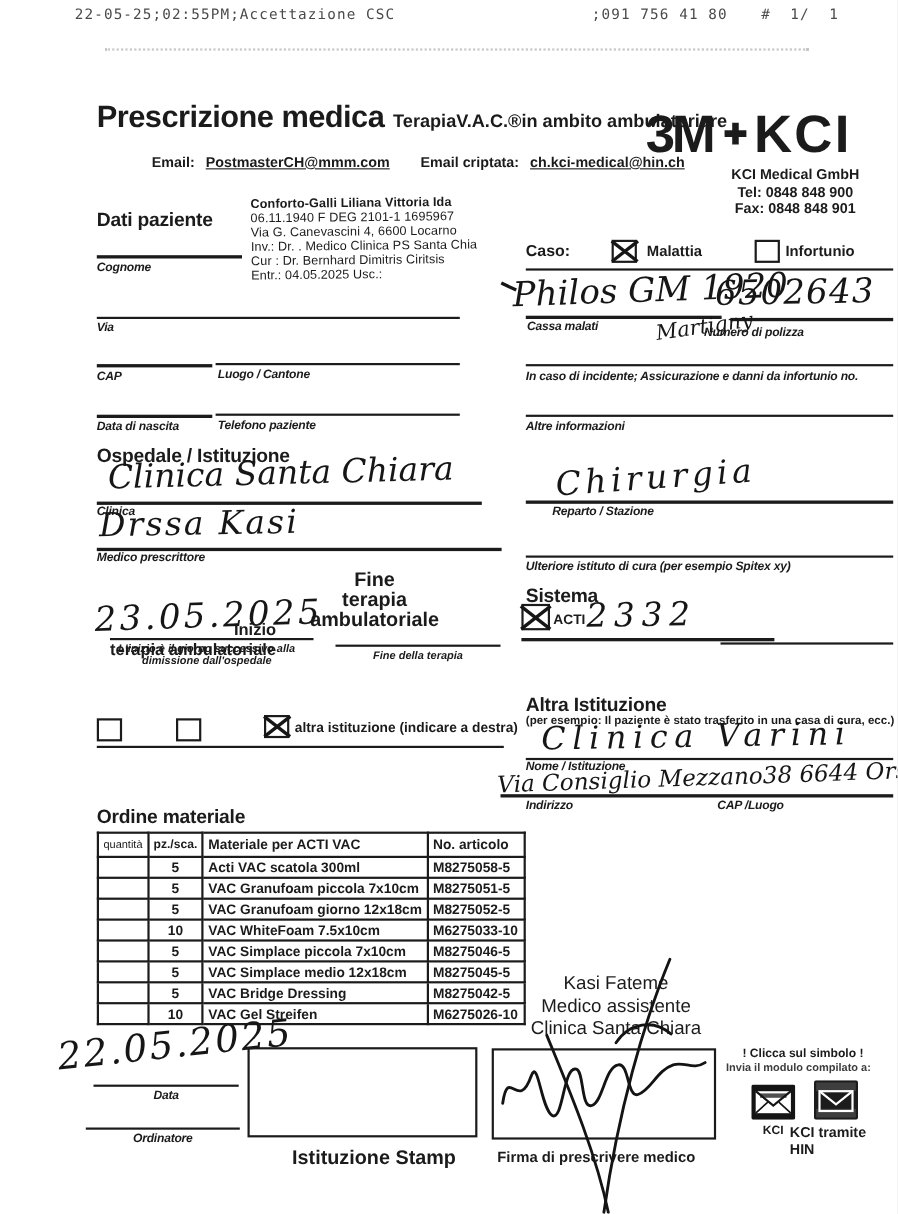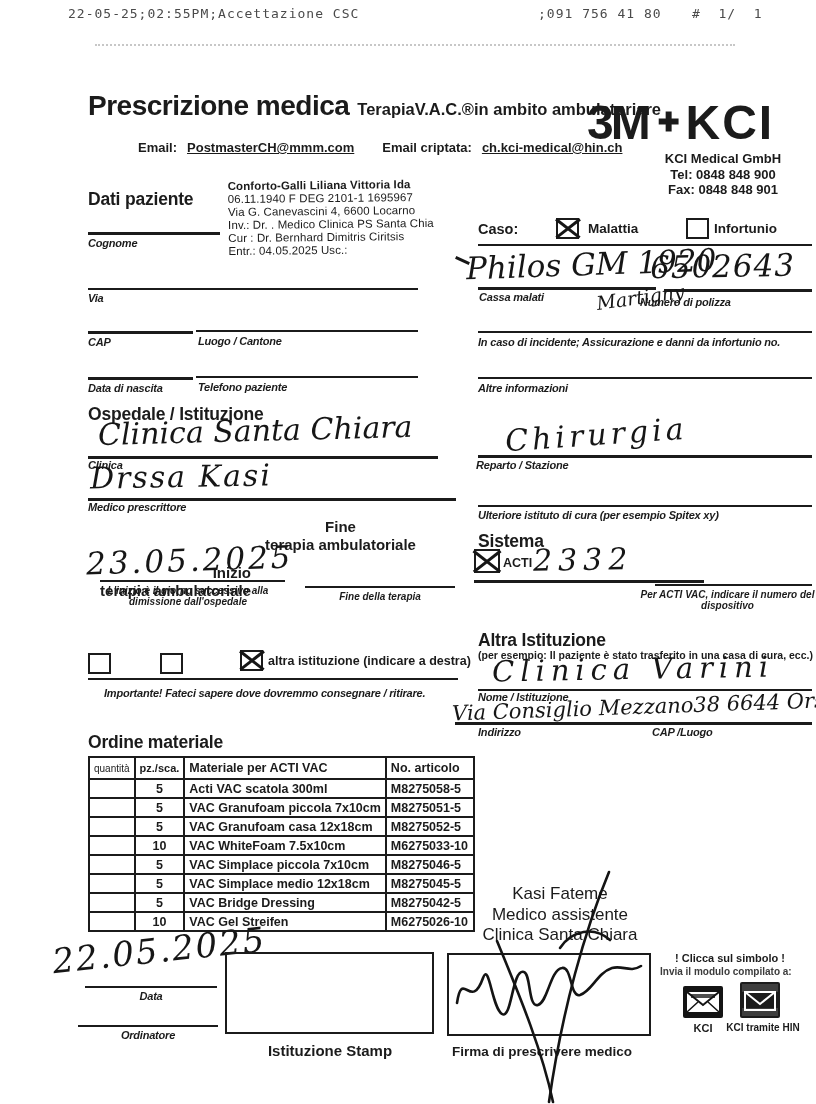--- a/index.html
+++ b/index.html
@@ -110,55 +110,53 @@
   <div class="abs cap" style="left:478px;top:336px;">In caso di incidente; Assicurazione e danni da infortunio no.</div>
   <div class="ln" style="left:478px;top:377px;width:334px;"></div>
   <div class="abs cap" style="left:478px;top:382px;">Altre informazioni</div>
 
   <div class="abs h2" style="left:88px;top:404px;">Ospedale / Istituzione</div>
   <div class="hand" style="left:98px;top:413px;font-size:30px;transform:rotate(-1.5deg);">Clinica Santa Chiara</div>
   <div class="ln" style="left:88px;top:456px;width:350px;height:2.5px;"></div>
   <div class="abs cap" style="left:88px;top:459px;">Clinica</div>
   <div class="hand" style="left:505px;top:417px;font-size:30px;transform:rotate(-4deg);letter-spacing:4px;">Chirurgia</div>
   <div class="ln" style="left:478px;top:455px;width:334px;height:2.5px;"></div>
-  <div class="abs cap" style="left:476px;top:459px;">Reparto / Stazione</div>
+  <div class="abs cap" style="left:502px;top:459px;">Reparto / Stazione</div>
   <div class="hand" style="left:90px;top:459px;font-size:30px;transform:rotate(-1deg);letter-spacing:2px;">Drssa Kasi</div>
   <div class="ln" style="left:88px;top:498px;width:368px;height:2.5px;"></div>
   <div class="abs cap" style="left:88px;top:501px;text-align:right;">Medico prescrittore</div>
   <div class="ln" style="left:478px;top:505px;width:334px;"></div>
   <div class="abs cap" style="left:478px;top:509px;font-style:italic;">Ulteriore istituto di cura (per esempio Spitex xy)</div>
 
   <div class="abs b" style="left:86px;top:546px;width:165px;text-align:right;font-size:15px;line-height:18px;margin-top:18px;">
     <div>Inizio</div>
     <div>terapia ambulatoriale</div>
   </div>
-  <div class="abs b" style="left:258px;top:518px;width:165px;text-align:center;font-size:15px;line-height:18px;">
+  <div class="abs b" style="left:258px;top:518px;width:165px;text-align:center;font-size:18px;line-height:18px;">
     <div>Fine</div>
     <div>terapia ambulatoriale</div>
   </div>
   <div class="hand" style="left:86px;top:542px;font-size:31px;transform:rotate(-2deg);letter-spacing:3px;">23.05.2025</div>
   <div class="ln" style="left:100px;top:580px;width:185px;"></div>
   <div class="abs capx" style="left:98px;top:585px;width:180px;text-align:center;">L'inizio è il giorno successivo alla dimissione dall'ospedale</div>
   <div class="ln" style="left:305px;top:586px;width:150px;"></div>
   <div class="abs capx" style="left:305px;top:591px;width:150px;text-align:center;">Fine della terapia</div>
 
   <div class="abs h2" style="left:478px;top:531px;">Sistema</div>
   <div class="cb big checked" style="left:474px;top:549px;"></div>
   <div class="abs b" style="left:503px;top:556px;font-size:12.5px;">ACTI</div>
   <div class="hand" style="left:533px;top:542px;font-size:30px;letter-spacing:6px;transform:rotate(-1deg);">2332</div>
   <div class="ln" style="left:474px;top:580px;width:230px;height:2.5px;"></div>
   <div class="ln" style="left:655px;top:584px;width:157px;"></div>
-  <div class="abs capx" style="left:640px;top:589px;width:175px;text-align:center;">Per ACTI VAC, indicare il numero del dispositivo</div>
 
   <div class="cb" style="left:88px;top:653px;"></div>
   <div class="cb" style="left:160px;top:653px;"></div>
   <div class="cb checked" style="left:240px;top:650px;"></div>
   <div class="abs b" style="left:268px;top:654px;font-size:12.5px;">altra istituzione (indicare a destra)</div>
   <div class="ln" style="left:88px;top:678px;width:370px;"></div>
-  <div class="abs cap" style="left:104px;top:687px;">Importante! Fateci sapere dove dovremmo consegnare / ritirare.</div>
 
   <div class="abs h2" style="left:478px;top:630px;">Altra Istituzione</div>
   <div class="abs b" style="left:478px;top:649px;font-size:10.5px;">(per esempio: Il paziente è stato trasferito in una casa di cura, ecc.)</div>
   <div class="hand" style="left:492px;top:652px;font-size:29px;transform:rotate(-1deg);letter-spacing:6px;">Clinica Varini</div>
   <div class="ln" style="left:478px;top:689px;width:334px;height:1.5px;"></div>
   <div class="abs cap" style="left:478px;top:691px;">Nome / Istituzione</div>
   <div class="hand" style="left:452px;top:694px;font-size:21px;transform:rotate(-2deg);">Via Consiglio Mezzano38  6644 Orselina</div>
   <div class="ln" style="left:455px;top:722px;width:357px;height:2.5px;"></div>
   <div class="abs cap" style="left:478px;top:726px;">Indirizzo</div>
   <div class="abs cap" style="left:652px;top:726px;">CAP /Luogo</div>
@@ -186,21 +184,21 @@
         </tr>
     <tr>
           <td></td>
           <td class="ctr">5</td>
           <td>VAC Granufoam piccola 7x10cm</td>
           <td>M8275051-5</td>
         </tr>
     <tr>
           <td></td>
           <td class="ctr">5</td>
-          <td>VAC Granufoam casa 12x18cm</td>
+          <td>VAC Granufoam giorno 12x18cm</td>
           <td>M8275052-5</td>
         </tr>
     <tr>
           <td></td>
           <td class="ctr">10</td>
           <td>VAC WhiteFoam 7.5x10cm</td>
           <td>M6275033-10</td>
         </tr>
     <tr>
           <td></td>
@@ -235,21 +233,21 @@
     <div>Clinica Santa Chiara</div>
   </div>
 
   <div class="hand" style="left:52px;top:930px;font-size:34px;transform:rotate(-6deg);letter-spacing:2px;">22.05.2025</div>
   <div class="ln" style="left:85px;top:986px;width:132px;"></div>
   <div class="abs cap" style="left:85px;top:990px;width:132px;text-align:center;">Data</div>
   <div class="ln" style="left:78px;top:1025px;width:140px;"></div>
   <div class="abs cap" style="left:78px;top:1029px;width:140px;text-align:center;">Ordinatore</div>
 
   <div class="box" style="left:225px;top:952px;width:205px;height:78px;"></div>
-  <div class="abs b" style="left:240px;top:1042px;width:180px;text-align:center;font-size:15px;">Istituzione Stamp</div>
+  <div class="abs b" style="left:250px;top:1042px;width:180px;text-align:center;font-size:18px;">Istituzione Stamp</div>
   <div class="box" style="left:447px;top:953px;width:200px;height:79px;"></div>
   <div class="abs b" style="left:452px;top:1044px;font-size:13.5px;">Firma di prescrivere medico</div>
 
   <div class="abs b" style="left:660px;top:952px;width:140px;text-align:center;font-size:11px;">! Clicca sul simbolo !</div>
   <div class="abs" style="left:660px;top:966px;width:140px;font-size:10px;color:#3c3c3c;font-weight:bold;">Invia il modulo compilato a:</div>
   <div class="abs" style="left:683px;top:986px;">
     <svg width="40" height="32" viewBox="0 0 40 32">
       <rect width="40" height="32" rx="2" fill="#141414"></rect>
       <rect x="4" y="6" width="32" height="20" fill="#ffffff"></rect>
       <rect x="8" y="8" width="24" height="4" fill="#141414" opacity="0.75"></rect>
@@ -260,21 +258,21 @@
   <div class="abs" style="left:740px;top:982px;">
     <svg width="40" height="36" viewBox="0 0 40 36">
       <rect width="40" height="36" rx="2" fill="#1c1c1c"></rect>
       <rect x="2" y="2" width="36" height="8" fill="#555555" opacity="0.6"></rect>
       <rect x="2" y="26" width="36" height="8" fill="#555555" opacity="0.6"></rect>
       <rect x="5" y="10" width="30" height="18" fill="none" stroke="#ffffff" stroke-width="2"></rect>
       <path d="M5 10 L20 22 L35 10" stroke="#ffffff" stroke-width="2" fill="none"></path>
     </svg>
   </div>
   <div class="abs b" style="left:683px;top:1022px;width:40px;text-align:center;font-size:11px;">KCI</div>
-  <div class="abs b" style="left:718px;top:1022px;width:90px;text-align:center;font-size:10px;">KCI tramite HIN</div>
+  <div class="abs b" style="left:718px;top:1022px;width:90px;font-size:13px;">KCI tramite HIN</div>
 
   <svg class="overlay" style="left:430px;top:860px;" width="280" height="244" viewBox="430 860 280 244">
     <g stroke="#141414" stroke-width="2.6" fill="none" stroke-linecap="round">
       <path d="M609,872 C585,930 562,1010 549,1102"></path>
       <path d="M497,941 C515,985 541,1045 553,1102"></path>
       <path d="M560,948 C572,930 594,926 610,940"></path>
       <path d="M457,1003 C462,968 471,1012 483,978 C489,961 492,1008 502,1014 C512,1020 512,968 524,972 C531,974 528,1008 538,1005 C548,1002 550,970 562,968 C572,966 570,998 580,995 C592,991 597,973 612,968 C623,965 630,973 641,966"></path>
     </g>
   </svg>
 

